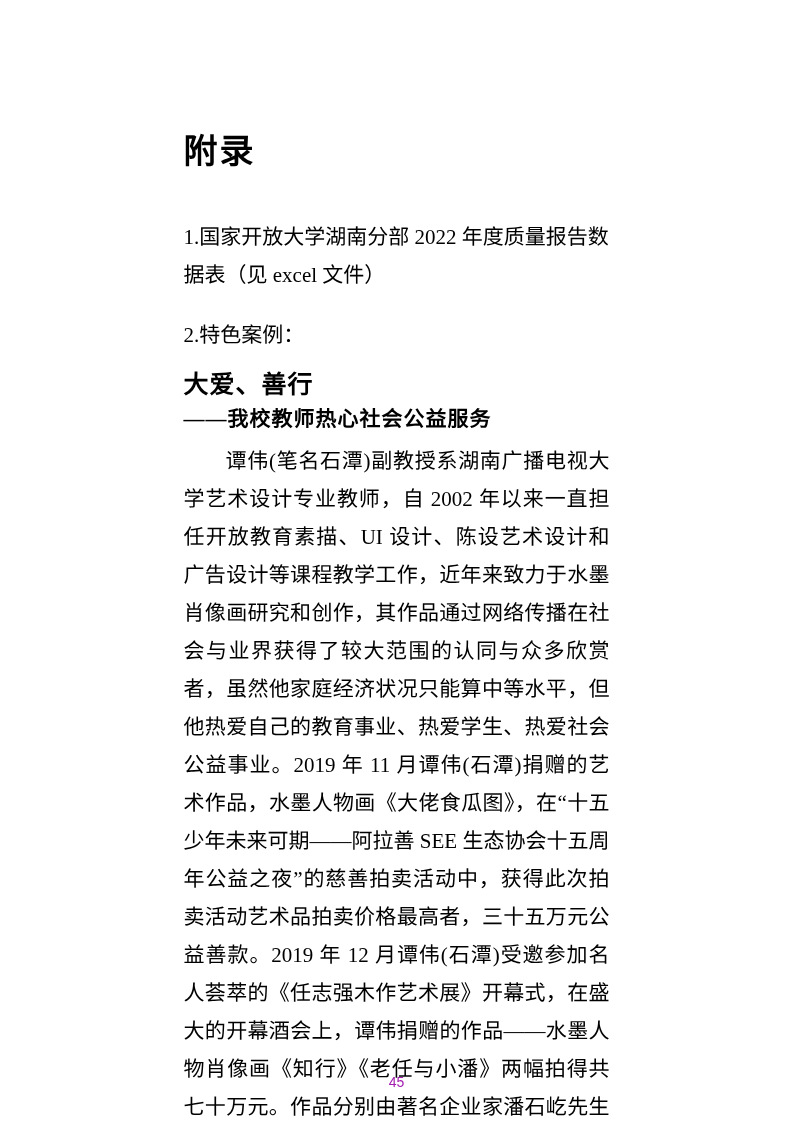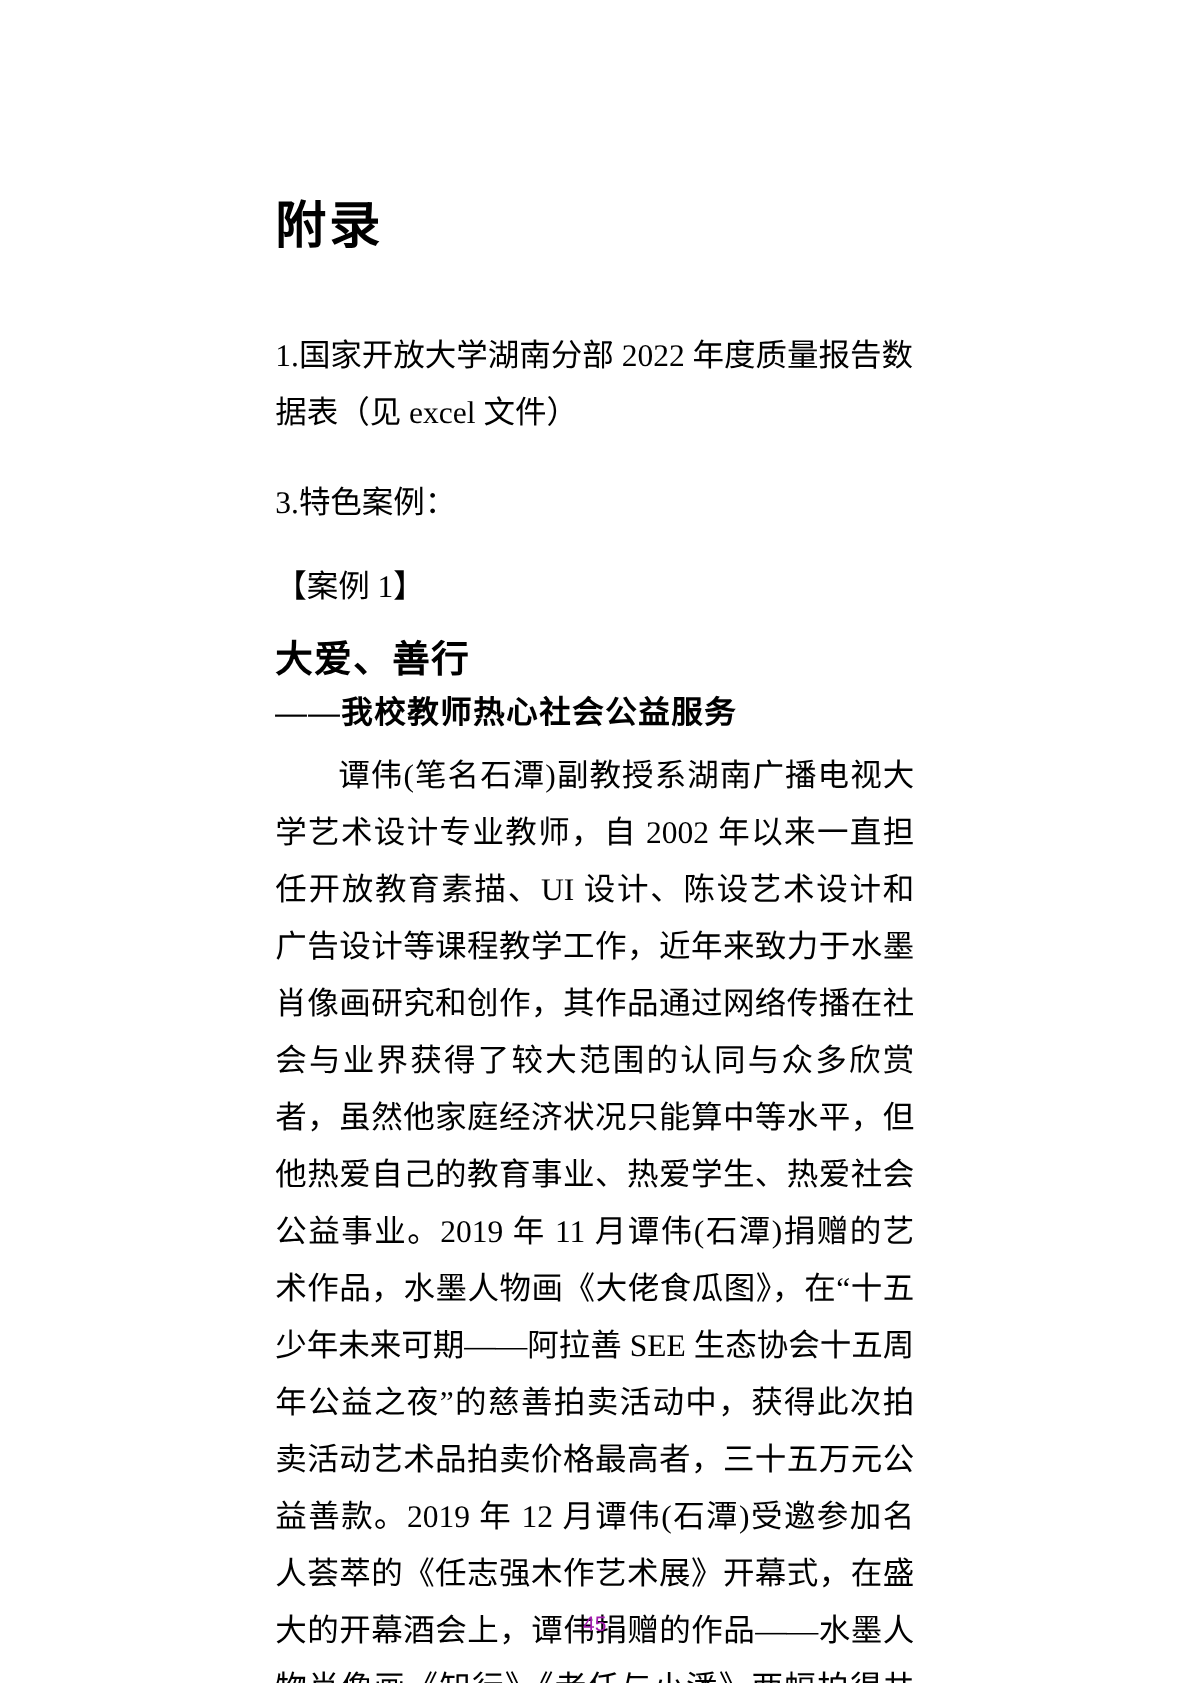--- a/index.html
+++ b/index.html
@@ -91,23 +91,22 @@
 </head>
 <body>
 
 <div class="doc-page">
   <div class="doc-content">
 
     <h1 class="doc-title">附录</h1>
 
     <p class="numbered-item first">1.国家开放大学湖南分部 2022 年度质量报告数据表（见 excel 文件）</p>
 
-    <p class="numbered-item second">3.特色案例：</p>
+    <p class="numbered-item second">2.特色案例：</p>
 
-    <p class="case-label">【案例 1】</p>
 
     <h2 class="case-title">大爱、善行</h2>
 
     <h3 class="case-subtitle">——我校教师热心社会公益服务</h3>
 
     <p class="case-body">谭伟(笔名石潭)副教授系湖南广播电视大学艺术设计专业教师，自 2002 年以来一直担任开放教育素描、UI 设计、陈设艺术设计和广告设计等课程教学工作，近年来致力于水墨肖像画研究和创作，其作品通过网络传播在社会与业界获得了较大范围的认同与众多欣赏者，虽然他家庭经济状况只能算中等水平，但他热爱自己的教育事业、热爱学生、热爱社会公益事业。2019 年 11 月谭伟(石潭)捐赠的艺术作品，水墨人物画《大佬食瓜图》，在“十五少年未来可期——阿拉善 SEE 生态协会十五周年公益之夜”的慈善拍卖活动中，获得此次拍卖活动艺术品拍卖价格最高者，三十五万元公益善款。2019 年 12 月谭伟(石潭)受邀参加名人荟萃的《任志强木作艺术展》开幕式，在盛大的开幕酒会上，谭伟捐赠的作品——水墨人物肖像画《知行》《老任与小潘》两幅拍得共七十万元。作品分别由著名企业家潘石屹先生和新东方创始人余洪敏先生拍得并收藏。2018 年九幅《名人水墨肖像》共拍一百二十万元善款。至 2019 年至，因谭伟个人作品为阿拉善 SEE 生态协会公益组织共拍得二百二十五万元善款。</p>
 
   </div>
 
   <div class="page-number">45</div>

